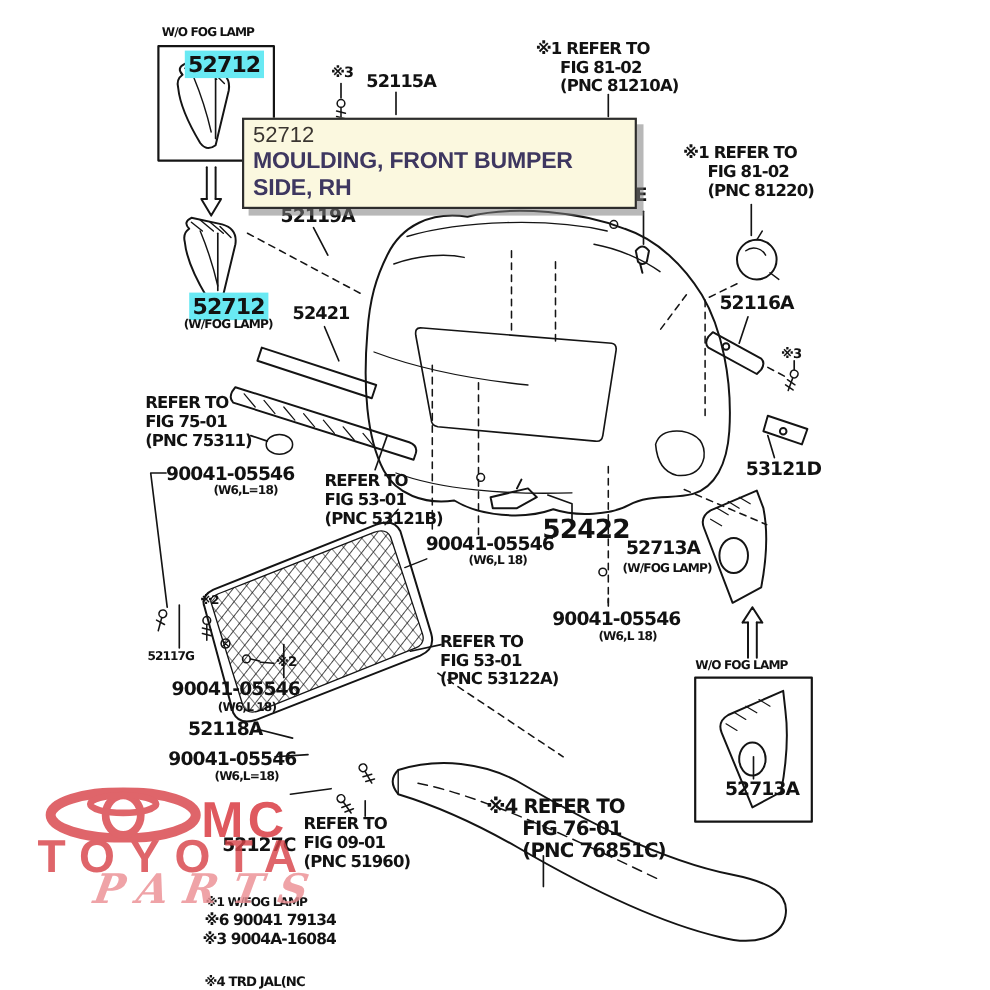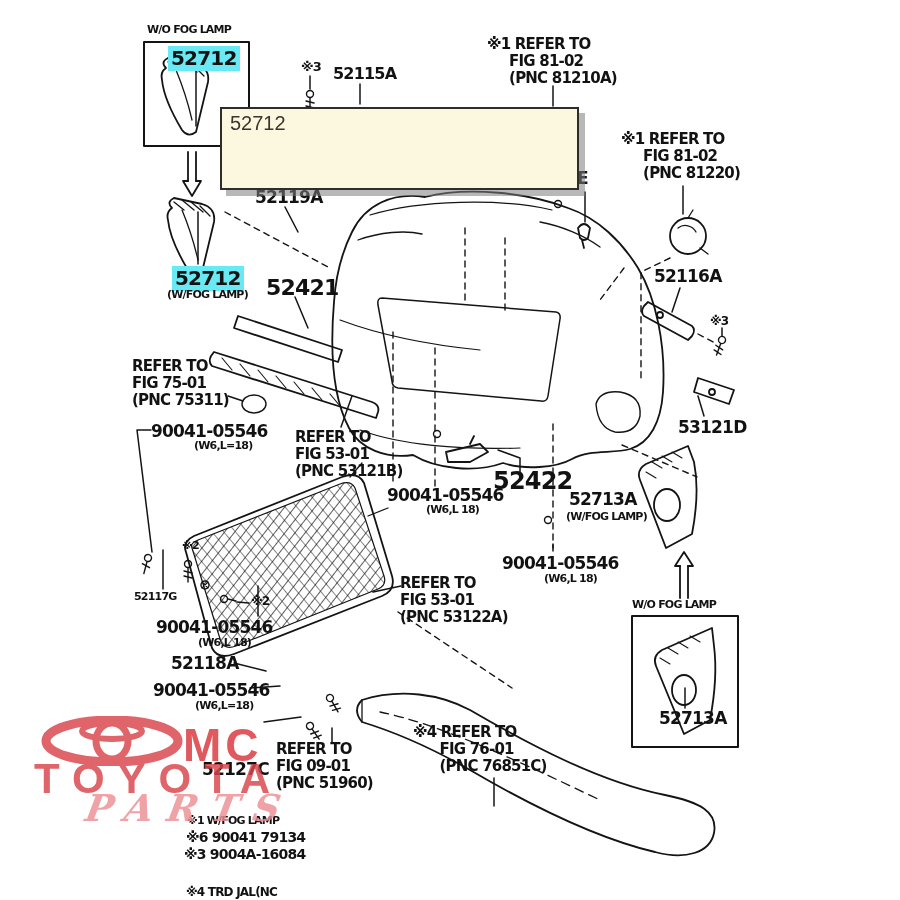--- a/index.html
+++ b/index.html
@@ -242,21 +242,21 @@
       <div class="lbl" style="left: 487px; top: 36px; font-size: 15px;">※1 REFER TO
      FIG 81-02
      (PNC 81210A)</div>
       <div class="lbl" style="left: 621px; top: 131px; font-size: 15px;">※1 REFER TO
      FIG 81-02
      (PNC 81220)</div>
       <div class="lbl" style="left: 577px; top: 169px; font-size: 17px;">E</div>
       <div class="lbl" style="left: 255px; top: 188px; font-size: 17px;">52119A</div>
       <div class="lbl" style="left: 172px; top: 267px; font-size: 20px;"><span class="hl" style="background: rgb(105, 233, 243);">52712</span></div>
       <div class="lbl" style="left: 167px; top: 289px; font-size: 11px;">(W/FOG LAMP)</div>
-      <div class="lbl" style="left: 266px; top: 276px; font-size: 22px;">52421</div>
+      <div class="lbl" style="left: 266px; top: 276px; font-size: 16px;">52421</div>
       <div class="lbl" style="left: 132px; top: 358px; font-size: 15px;">REFER TO
 FIG 75-01
 (PNC 75311)</div>
       <div class="lbl" style="left: 151px; top: 422px; font-size: 17px;">90041-05546</div>
       <div class="lbl" style="left: 194px; top: 440px; font-size: 11px;">(W6,L=18)</div>
       <div class="lbl" style="left: 295px; top: 429px; font-size: 15px;">REFER TO
 FIG 53-01
 (PNC 53121B)</div>
       <div class="lbl" style="left: 387px; top: 486px; font-size: 17px;">90041-05546</div>
       <div class="lbl" style="left: 426px; top: 504px; font-size: 11px;">(W6,L 18)</div>
@@ -276,21 +276,21 @@
       <div class="lbl" style="left: 171px; top: 654px; font-size: 17px;">52118A</div>
       <div class="lbl" style="left: 153px; top: 681px; font-size: 17px;">90041-05546</div>
       <div class="lbl" style="left: 195px; top: 700px; font-size: 11px;">(W6,L=18)</div>
       <div class="lbl" style="left: 202px; top: 716px; font-size: 17px; margin-top: 44px;">52127C</div>
       <div class="lbl" style="left: 400px; top: 575px; font-size: 15px;">REFER TO
 FIG 53-01
 (PNC 53122A)</div>
       <div class="lbl" style="left: 276px; top: 741px; font-size: 15px;">REFER TO
 FIG 09-01
 (PNC 51960)</div>
-      <div class="lbl" style="left: 413px; top: 724px; font-size: 15px;">※4 REFER TO
+      <div class="lbl" style="left: 442px; top: 724px; font-size: 18px;">※4 REFER TO
       FIG 76-01
       (PNC 76851C)</div>
       <div class="lbl" style="left: 632px; top: 599px; font-size: 11px;">W/O FOG LAMP</div>
       <div class="lbl" style="left: 659px; top: 709px; font-size: 17px;">52713A</div>
       <div class="lbl" style="left: 187px; top: 815px; font-size: 11px;">※1 W/FOG LAMP</div>
       <div class="lbl" style="left: 186px; top: 830px; font-size: 14px;">※6 90041 79134</div>
       <div class="lbl" style="left: 184px; top: 847px; font-size: 14px;">※3 9004A-16084</div>
       <div class="lbl" style="left: 186px; top: 851px; font-size: 12px; margin-top: 35px;">※4 TRD JAL(NC</div>
     </div>
 
@@ -302,15 +302,16 @@
         <ellipse cx="78" cy="15" rx="30" ry="8" stroke-width="6"></ellipse>
       </g>
     </svg>
     <div id="wm-mc">MC</div>
     <div id="wm-toyota">TOYOTA</div>
     <div id="wm-parts">PARTS</div>
   </div>
 
   <div id="tooltip" style="background: rgb(251, 248, 223);">
     <div class="tt-num" style="color: rgb(58, 53, 48);">52712</div>
+    <div class="tt-name" style="color: rgb(62, 55, 96);">MOULDING, FRONT BUMPER SIDE, RH</div>
   </div>
 
 </div>
 
 </body></html>

